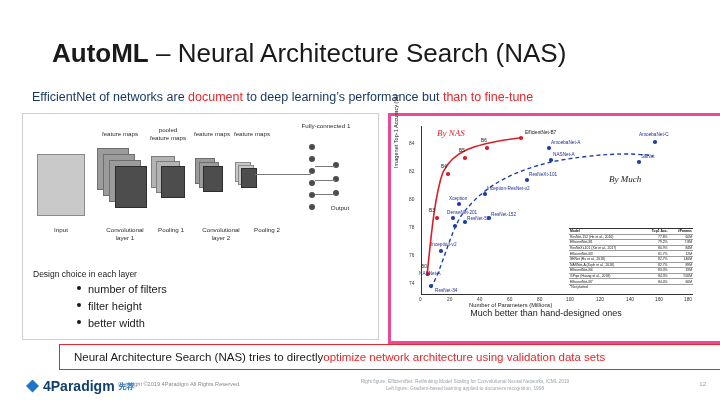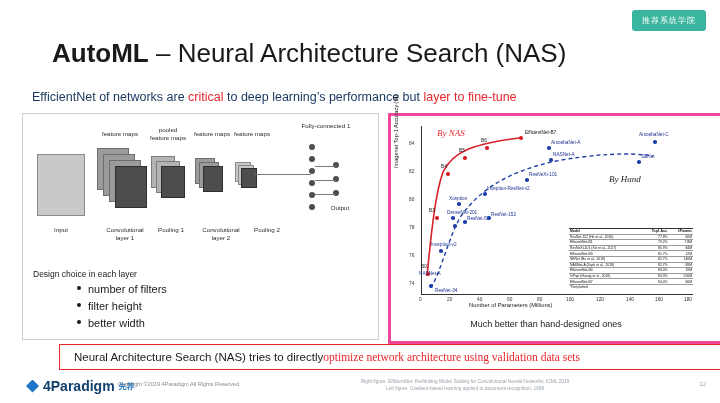--- a/index.html
+++ b/index.html
@@ -99,34 +99,34 @@
   }
   .minitable{
     position:absolute;left:178px;top:112px;
     width:124px;font-size:3.4px;color:#111;
     border-collapse:collapse;
   }
   .minitable td{border-top:0.4px solid #999;padding:0.3px 1px;white-space:nowrap;}
   .minitable tr:first-child td{border-top:0.6px solid #333;font-weight:bold;}
   .minitable td.n{text-align:right;}
   .caption-right{
-    position:absolute;left:0;top:203px;width:310px;
+    position:absolute;left:0;top:192px;width:310px;
     text-align:center;font-size:9px;color:#1a1a1a;
   }
 
   
   .callout{
     position:absolute;left:22px;top:344px;
     width:674px;height:26px;
     border:1.6px solid #e8262b;
     display:flex;align-items:center;
     padding-left:14px;box-sizing:border-box;
     font-size:11.5px;color:#1a1a1a;margin-left:37px;
   }
-  .callout .red{color:#e8262b;font-family:Liberation Serif, serif;}
+  .callout .red{color:#e8262b;}
 
   
   .logo{
     position:absolute;left:26px;top:378px;
     display:flex;align-items:center;gap:4px;
   }
   .logo .mark{
     width:13px;height:13px;background:#1e74c6;
     clip-path:polygon(50% 0,100% 50%,50% 100%,0 50%);
   }
@@ -144,28 +144,27 @@
   .pageno{
     position:absolute;right:14px;top:381px;
     font-size:6px;color:#9aa3ad;
   }
 </style>
 </head>
 <body>
 
 <div class="slide">
 
-  <div class="badge">推荐系统学院</div>
 
   <div class="title">
     <span class="bold">AutoML</span><span> – Neural Architecture Search (NAS)</span>
   </div>
 
   <div class="subtitle">
-    <span>EfficientNet of networks are </span><span class="red">critical</span><span> to deep learning’s performance but </span><span class="red">layer to fine-tune</span>
+    <span>EfficientNet of networks are </span><span class="red">document</span><span> to deep learning’s performance but </span><span class="red">than to fine-tune</span>
   </div>
 
   <div class="left-panel">
 
     <div class="cnn">
 
       <div class="blk light" style="left:14px;top:40px;width:46px;height:60px;"></div>
 
       <div class="blk" style="left:74px;top:34px;width:30px;height:40px;"></div>
       <div class="blk" style="left:80px;top:40px;width:30px;height:40px;"></div>
@@ -290,21 +289,21 @@
       <div class="pt" style="left:158px;top:42px;"></div>
       <div class="ptlab b" style="left:162px;top:36px;">NASNet-A</div>
       <div class="pt" style="left:156px;top:30px;"></div>
       <div class="ptlab b" style="left:160px;top:24px;">AmoebaNet-A</div>
       <div class="pt" style="left:246px;top:44px;"></div>
       <div class="ptlab b" style="left:250px;top:38px;">SENet</div>
       <div class="pt" style="left:262px;top:24px;"></div>
       <div class="ptlab b" style="left:248px;top:16px;">AmoebaNet-C</div>
 
       <div class="bynas">By NAS</div>
-      <div class="byhand">By Hand</div>
+      <div class="byhand">By Much</div>
 
       <table class="minitable">
         <tbody>
             <tr>
           <td>Model</td>
           <td class="n">Top1 Acc.</td>
           <td class="n">#Params</td>
         </tr>
         <tr>
           <td>ResNet-152 (He et al., 2016)</td>

